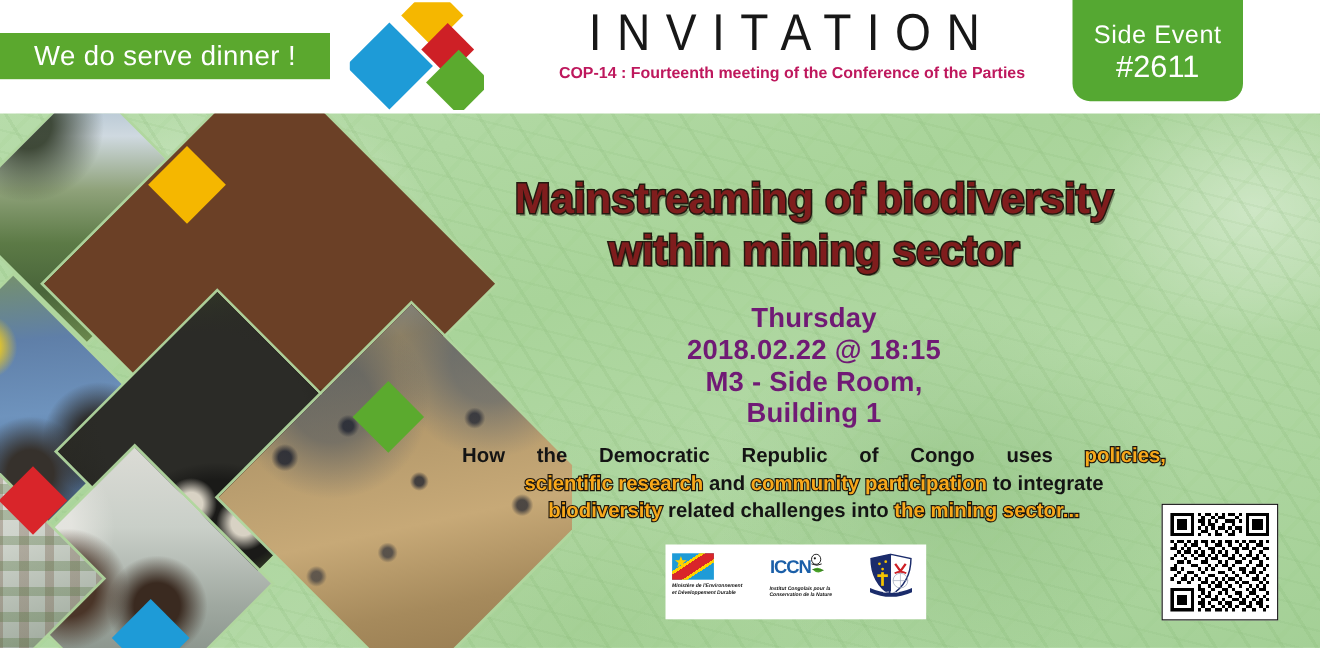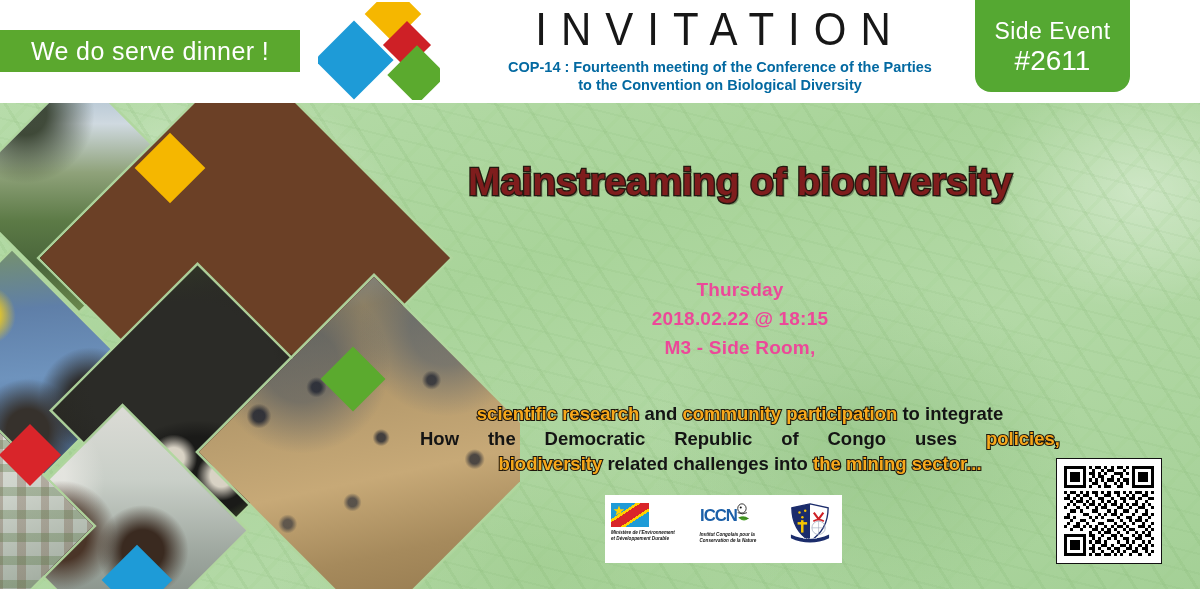--- a/index.html
+++ b/index.html
@@ -33,21 +33,21 @@
     font-size:42px;line-height:46px;
     font-weight:300;
     letter-spacing:14px;
     color:#171717;
     font-family:"Liberation Sans",sans-serif;
     transform:scaleY(1.12);
     transform-origin:top center;
   }
   .cop-lines{
     position:absolute;left:440px;top:58px;width:560px;
-    text-align:center;color:#0369a1;
+    text-align:center;color:#be185d;
     font-size:14.5px;line-height:18px;font-weight:600;
   }
   .side-event{
     position:absolute;left:975px;top:0;width:155px;height:92px;
     background:#55A832;
     border-radius:0 0 16px 16px;
     color:#fff;text-align:center;
     display:flex;flex-direction:column;align-items:center;justify-content:center;
     line-height:30px;
   }
@@ -171,22 +171,22 @@
     text-align:center;
     font-size:39px;line-height:47px;
     font-weight:bold;color:#7f1d1d;
     letter-spacing:-.3px;
     -webkit-text-stroke:2.6px #231a10;
     paint-order:stroke fill;
     text-shadow:2px 2px 0 rgba(35,26,16,.35);
   }
   .date-block{
     position:absolute;left:60px;top:172px;width:560px;
-    text-align:center;color:#ec4899;
-    font-size:19px;line-height:29px;font-weight:bold;
+    text-align:center;color:#701a75;
+    font-size:25px;line-height:29px;font-weight:bold;
     letter-spacing:.2px;
   }
   .desc{
     position:absolute;left:10px;top:298px;width:660px;
     text-align:center;color:#141414;
     font-size:18.5px;line-height:25px;font-weight:600;
   }
   .desc .hl{
     color:#F7A81B;font-weight:bold;
     -webkit-text-stroke:2.1px #1d160d;
@@ -265,44 +265,46 @@
     <div class="accent-dia" style="left:145px;top:40px;width:50px;height:50px;background:#F5B700;"></div>
     <div class="accent-dia" style="left:330px;top:253px;width:46px;height:46px;background:#5BAA2E;"></div>
     <div class="accent-dia" style="left:8px;top:330px;width:44px;height:44px;background:#D9252A;"></div>
     <div class="accent-dia" style="left:112px;top:452px;width:50px;height:50px;background:#1E9BD7;"></div>
   </div>
 
   <div class="content">
 
     <div class="main-title">
       <div>Mainstreaming of biodiversity</div>
+      <div>within mining sector</div>
     </div>
 
     <div class="date-block">
       <div>Thursday</div>
       <div>2018.02.22 @ 18:15</div>
       <div>M3 - Side Room,</div>
+      <div>Building 1</div>
     </div>
 
     <div class="desc">
-      <span class="ln">
-        <span class="hl">scientific research</span>
-        <span>and</span>
-        <span class="hl">community participation</span>
-        <span>to integrate</span>
-      </span>
       <span class="ln j">
         <span>How</span>
         <span>the</span>
         <span>Democratic</span>
         <span>Republic</span>
         <span>of</span>
         <span>Congo</span>
         <span>uses</span>
         <span class="hl">policies,</span>
+      </span>
+      <span class="ln">
+        <span class="hl">scientific research</span>
+        <span>and</span>
+        <span class="hl">community participation</span>
+        <span>to integrate</span>
       </span>
       <span class="ln">
         <span class="hl">biodiversity</span>
         <span>related challenges into</span>
         <span class="hl">the mining sector...</span>
       </span>
     </div>
 
     <div class="logo-band">
 
@@ -605,21 +607,20 @@
         <rect x="8" y="30" width="56" height="56" fill="#1E9BD7" transform="rotate(45 36 58)"></rect>
         <rect x="72" y="26" width="34" height="34" fill="#CE2026" transform="rotate(45 89 43)"></rect>
         <rect x="78" y="52" width="42" height="42" fill="#5BAA2E" transform="rotate(45 99 73)"></rect>
       </svg>
     </div>
 
     <div class="invitation-title">INVITATION</div>
 
     <div class="cop-lines">
       <div>COP-14 : Fourteenth meeting of the Conference of the Parties</div>
-      <div>to the Convention on Biological Diversity</div>
     </div>
 
     <div class="side-event">
       <div class="se-l1">Side Event</div>
       <div class="se-l2">#2611</div>
     </div>
 
   </div>
 
 </div>

